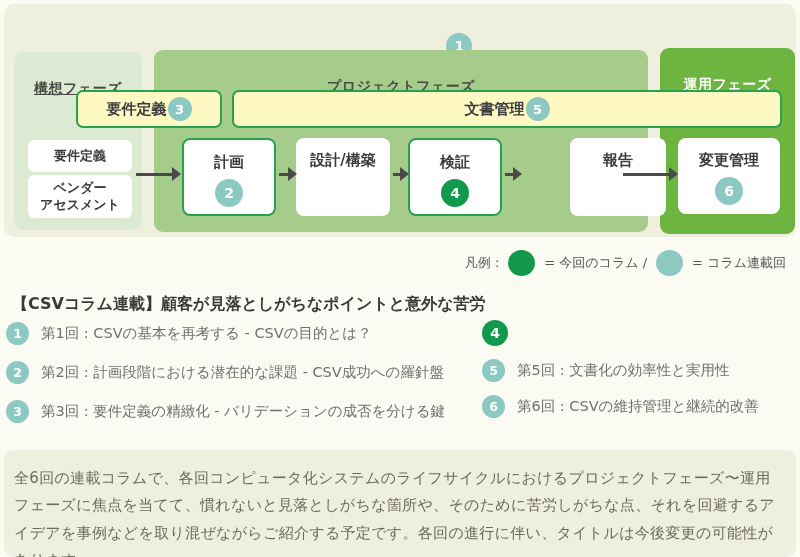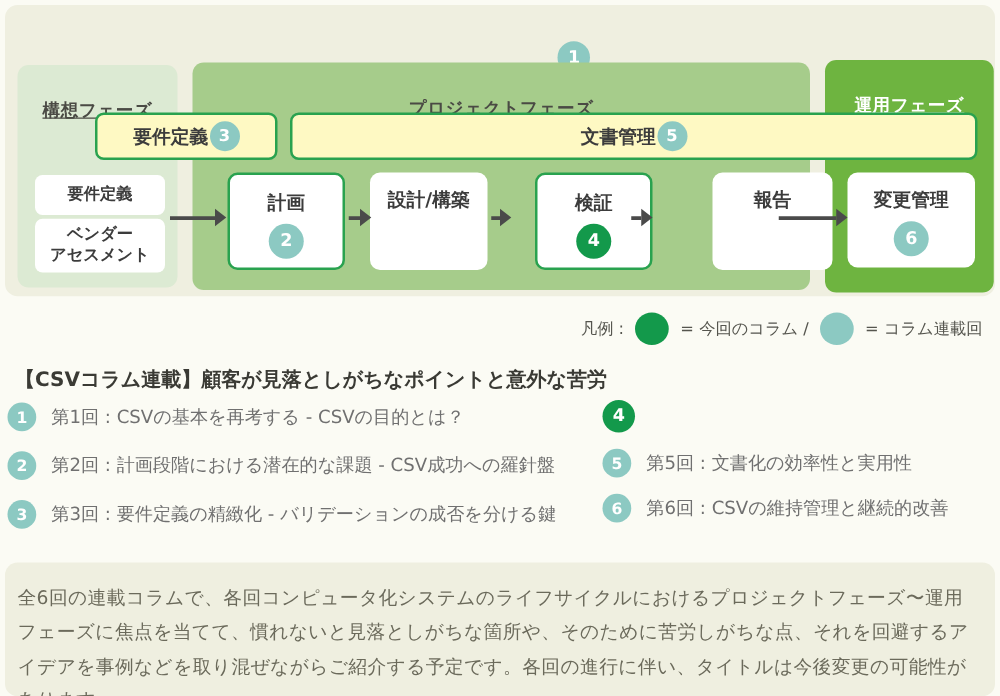--- a/index.html
+++ b/index.html
@@ -51,21 +51,21 @@
 
   .flow-box {
     position: absolute; top: 134px; height: 78px; background: #fff; border-radius: 8px;
     display: flex; flex-direction: column; align-items: center;
     padding-top: 13px; gap: 7px;
     font-size: 15px; font-weight: bold; color: #3c3c3c;
   }
   .flow-box.outlined { border: 2px solid var(--box-border-green, #29a24f); }
   .fb-plan   { left: 178px; width: 94px; }
   .fb-design { left: 292px; width: 94px; }
-  .fb-verify { left: 404px; width: 94px; margin-left: 20px; }
+  .fb-verify { left: 404px; width: 94px; }
   .fb-report { left: 518px; width: 96px; margin-left: 48px; }
   .fb-change { left: 674px; width: 102px; height: 76px; align-items: center; }
 
   .badge {
     display: inline-flex; align-items: center; justify-content: center;
     border-radius: 50%; color: #fff; font-weight: bold; flex: 0 0 auto;
   }
   .badge.teal  { background: var(--badge-teal, #8cc9c2); }
   .badge.green { background: var(--badge-green, #13994b); }
   .b22 { width: 23px; height: 23px; font-size: 12.5px; }

